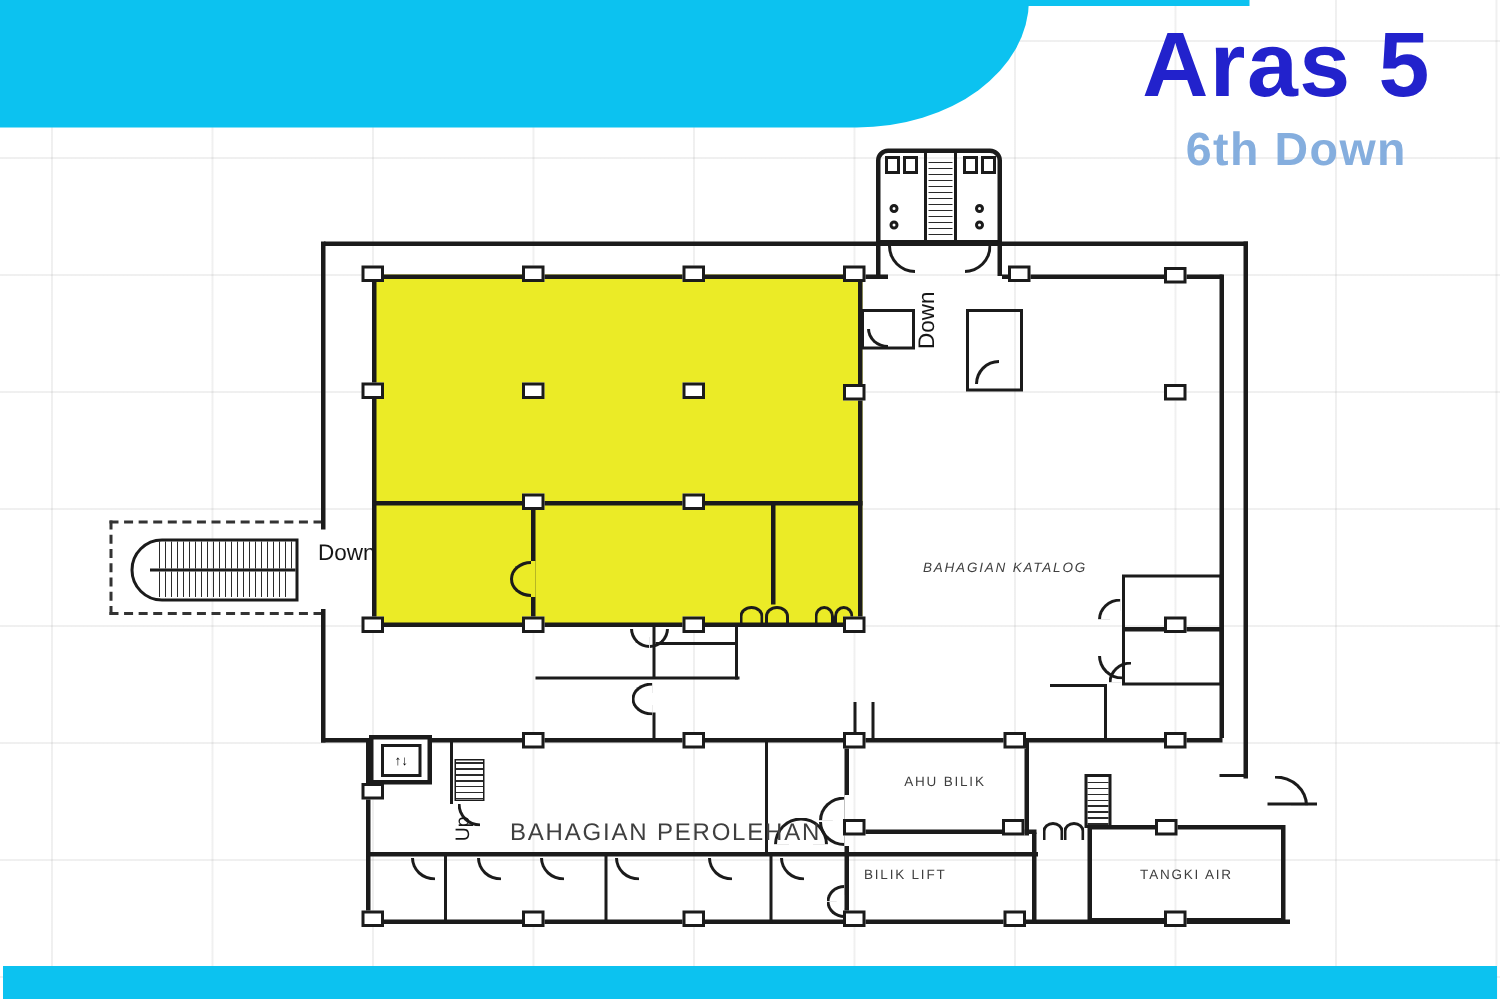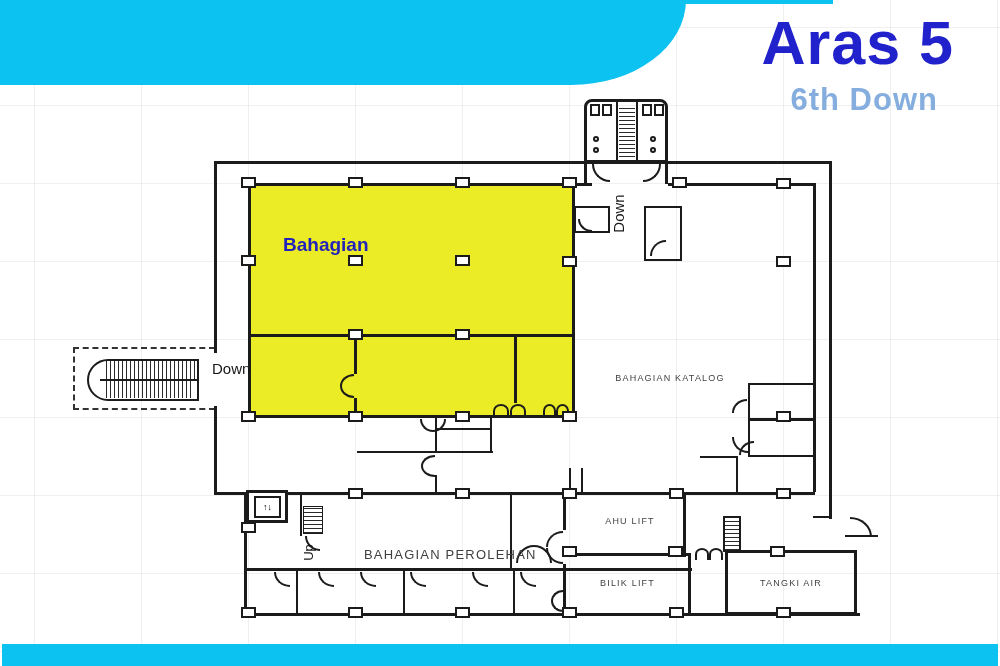--- a/index.html
+++ b/index.html
@@ -67,21 +67,20 @@
 <div class="top-strip"></div>
 <div class="cyan-bar"></div>
 <div class="title">Aras 5</div>
 <div class="subtitle">6th Down</div>
 <div class="bottom-bar"></div>
 
 <div>
 
   <div class="yellow"></div>
   <div class="hl-label">
-    <div>Bahagian</div>
   </div>
 
   <div class="w z2" style="left:216px;top:161px;width:616px;height:3px;"></div>
   <div class="w z2" style="left:829px;top:161px;width:3px;height:358px;"></div>
   <div class="w z2" style="left:813px;top:516px;width:19px;height:2px;"></div>
   <div class="w z2" style="left:214px;top:161px;width:3px;height:192px;"></div>
   <div class="w z2" style="left:214px;top:406px;width:3px;height:89px;"></div>
   <div class="w z2" style="left:214px;top:492px;width:601px;height:3px;"></div>
   <div class="w z2" style="left:244px;top:492px;width:3px;height:124px;"></div>
   <div class="w z2" style="left:244px;top:613px;width:616px;height:3px;"></div>
@@ -126,21 +125,21 @@
   <div class="rm" style="left:87px;top:359px;width:112px;height:42px;border-radius:21px 0 0 21px;"></div>
   <div class="hatch-v" style="position:absolute;left:106px;top:361px;width:91px;height:18px;"></div>
   <div class="hatch-v" style="position:absolute;left:106px;top:381px;width:85px;height:17px;"></div>
   <div class="w" style="left:100px;top:379px;width:97px;height:2px;"></div>
   <div class="note" style="left:212px;top:360px;">Down</div>
 
   <div class="rm z2" style="left:574px;top:206px;width:36px;height:27px;"></div>
   <div class="q bl z3" style="left:578px;top:219px;width:14px;height:13px;"></div>
   <div class="rm z2" style="left:644px;top:206px;width:38px;height:55px;"></div>
   <div class="q tl z3" style="left:650px;top:240px;width:16px;height:16px;"></div>
-  <div class="lbl" style="left:605px;top:373px;width:130px;">BAHAGIAN KATALOG</div>
+  <div class="lbl" style="left:605px;top:373px;width:130px;font-style:italic;">BAHAGIAN KATALOG</div>
 
   <div class="rm z2" style="left:748px;top:383px;width:67px;height:37px;"></div>
   <div class="rm z2" style="left:748px;top:419px;width:67px;height:38px;"></div>
   <div class="q tl z3" style="left:732px;top:399px;width:15px;height:14px;"></div>
   <div class="q bl z3" style="left:732px;top:437px;width:16px;height:16px;"></div>
   <div class="w z2" style="left:700px;top:456px;width:38px;height:2px;"></div>
   <div class="w z2" style="left:736px;top:458px;width:2px;height:34px;"></div>
   <div class="q tl z3" style="left:739px;top:441px;width:15px;height:14px;"></div>
 
   <div class="w z2" style="left:357px;top:451px;width:136px;height:2px;"></div>
@@ -155,39 +154,39 @@
 
   <div class="w z2" style="left:563px;top:492px;width:3px;height:124px;"></div>
   <div class="gap" style="left:563px;top:530px;width:3px;height:34px;"></div>
   <div class="q tl z3" style="left:546px;top:531px;width:17px;height:16px;"></div>
   <div class="q bl z3" style="left:546px;top:548px;width:17px;height:16px;"></div>
   <div class="w z2" style="left:683px;top:492px;width:3px;height:65px;"></div>
   <div class="w z2" style="left:688px;top:555px;width:3px;height:61px;"></div>
   <div class="w z2" style="left:563px;top:553px;width:128px;height:3px;"></div>
   <div class="q tl z3" style="left:551px;top:590px;width:12px;height:11px;"></div>
   <div class="q bl z3" style="left:551px;top:601px;width:12px;height:11px;"></div>
-  <div class="lbl" style="left:575px;top:516px;width:110px;">AHU LIFT</div>
-  <div class="lbl" style="left:570px;top:578px;width:115px;">BILIK LIFT</div>
+  <div class="lbl" style="left:575px;top:516px;width:110px;">AHU BILIK</div>
+  <div class="lbl" style="left:546px;top:578px;width:115px;">BILIK LIFT</div>
   <div class="s-t z3" style="left:695px;top:548px;width:14px;height:12px;"></div>
   <div class="s-t z3" style="left:709px;top:548px;width:14px;height:12px;"></div>
   <div class="hatch-h rm" style="left:723px;top:516px;width:18px;height:36px;"></div>
 
   <div class="rm3" style="left:725px;top:550px;width:132px;height:65px;"></div>
   <div class="w z2" style="left:845px;top:535px;width:33px;height:2px;"></div>
   <div class="q tr z3" style="left:850px;top:517px;width:22px;height:20px;"></div>
   <div class="lbl" style="left:730px;top:578px;width:122px;">TANGKI AIR</div>
 
   <div class="ev-outer">
     <div class="ev-inner">↑↓</div>
   </div>
   <div class="w z2" style="left:300px;top:492px;width:2px;height:44px;"></div>
   <div class="rm hatch-h" style="left:303px;top:506px;width:20px;height:28px;border-width:1px;"></div>
   <div class="q bl z3" style="left:305px;top:536px;width:15px;height:15px;"></div>
   <div class="note" style="left:288px;top:545px;width:40px;text-align:center;font-size:13px;transform:rotate(-90deg);">Up</div>
-  <div class="lbl" style="left:340px;top:547px;width:150px;font-size:13px;margin-left:24px;">BAHAGIAN PEROLEHAN</div>
+  <div class="lbl" style="left:340px;top:547px;width:150px;font-size:16px;">BAHAGIAN PEROLEHAN</div>
   <div class="w z2" style="left:510px;top:492px;width:2px;height:78px;"></div>
   <div class="q tl z3" style="left:516px;top:545px;width:18px;height:18px;"></div>
   <div class="q tr z3" style="left:534px;top:545px;width:18px;height:18px;"></div>
 
   <div class="w z2" style="left:244px;top:568px;width:448px;height:3px;"></div>
   <div class="w z2" style="left:296px;top:570px;width:2px;height:45px;"></div>
   <div class="w z2" style="left:403px;top:570px;width:2px;height:45px;"></div>
   <div class="w z2" style="left:513px;top:570px;width:2px;height:45px;"></div>
   <div class="q bl z3" style="left:274px;top:572px;width:16px;height:15px;"></div>
   <div class="q bl z3" style="left:318px;top:572px;width:16px;height:15px;"></div>

